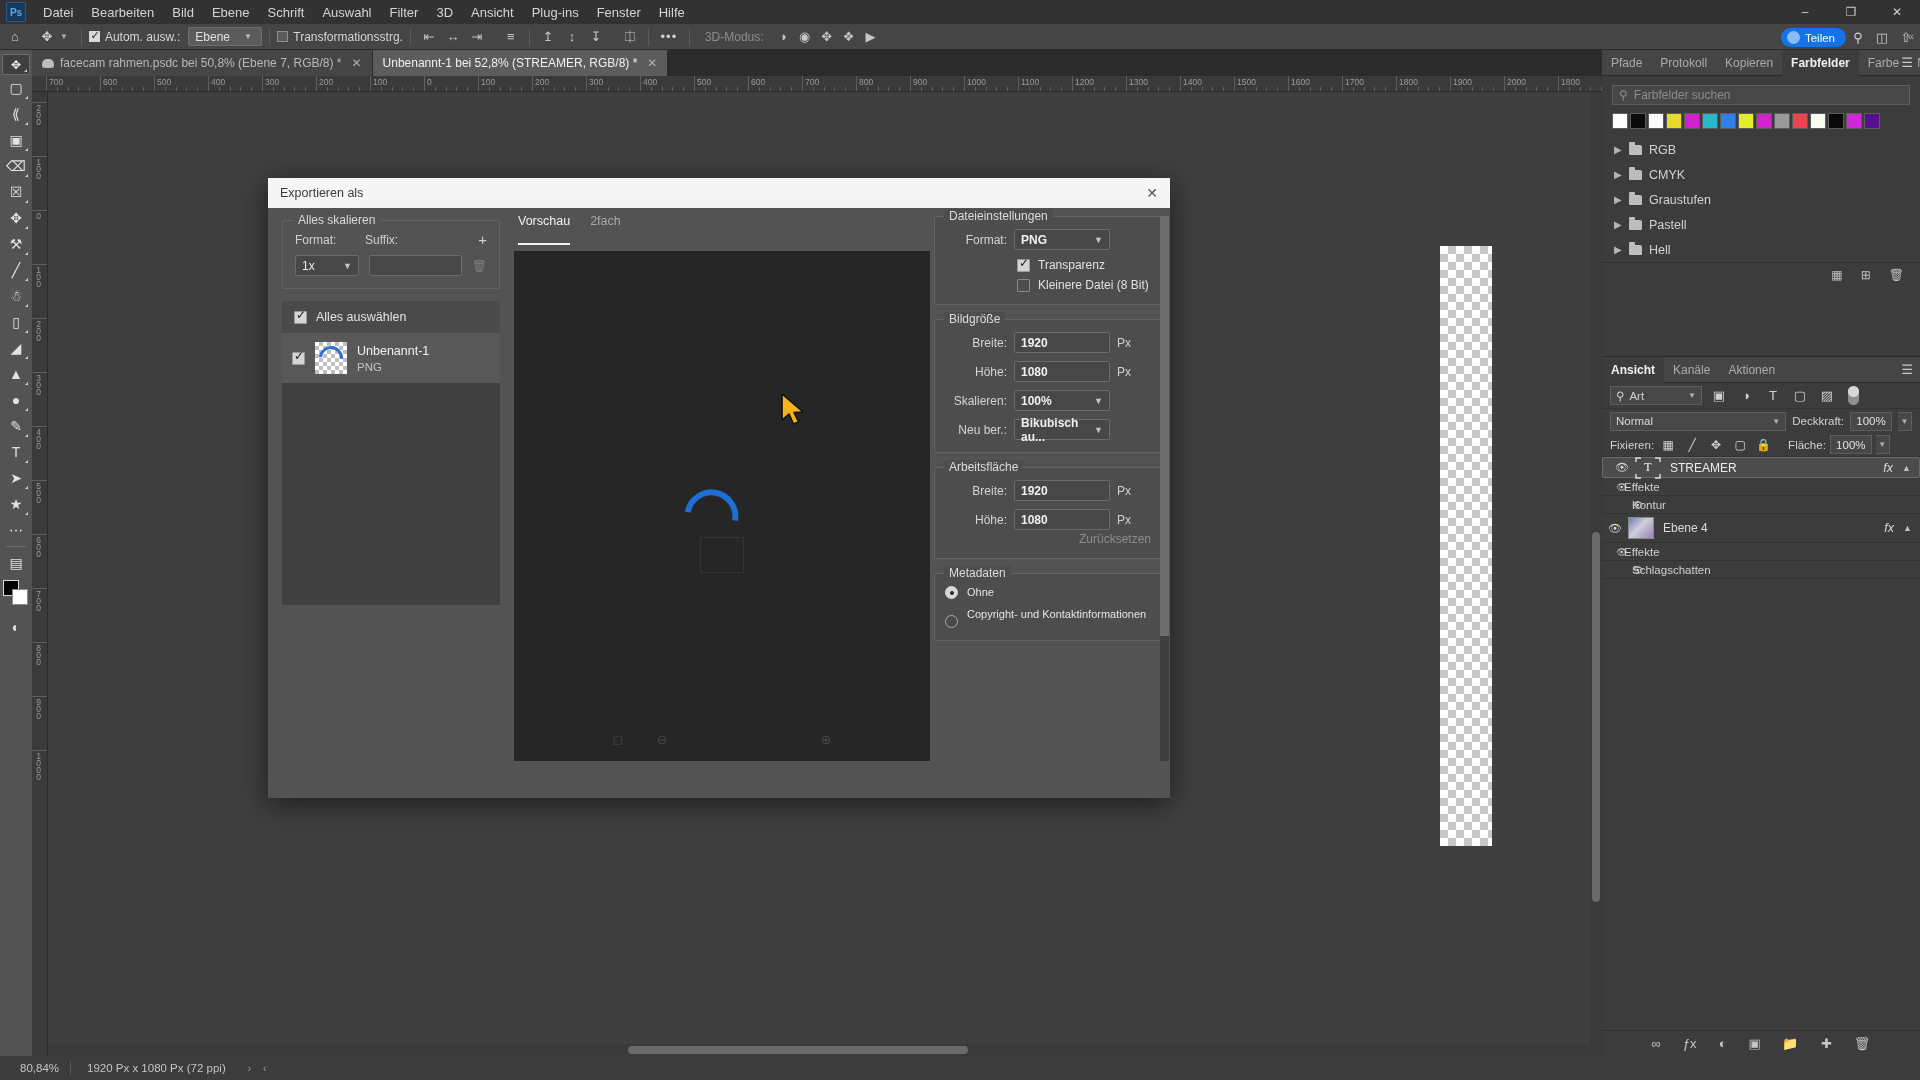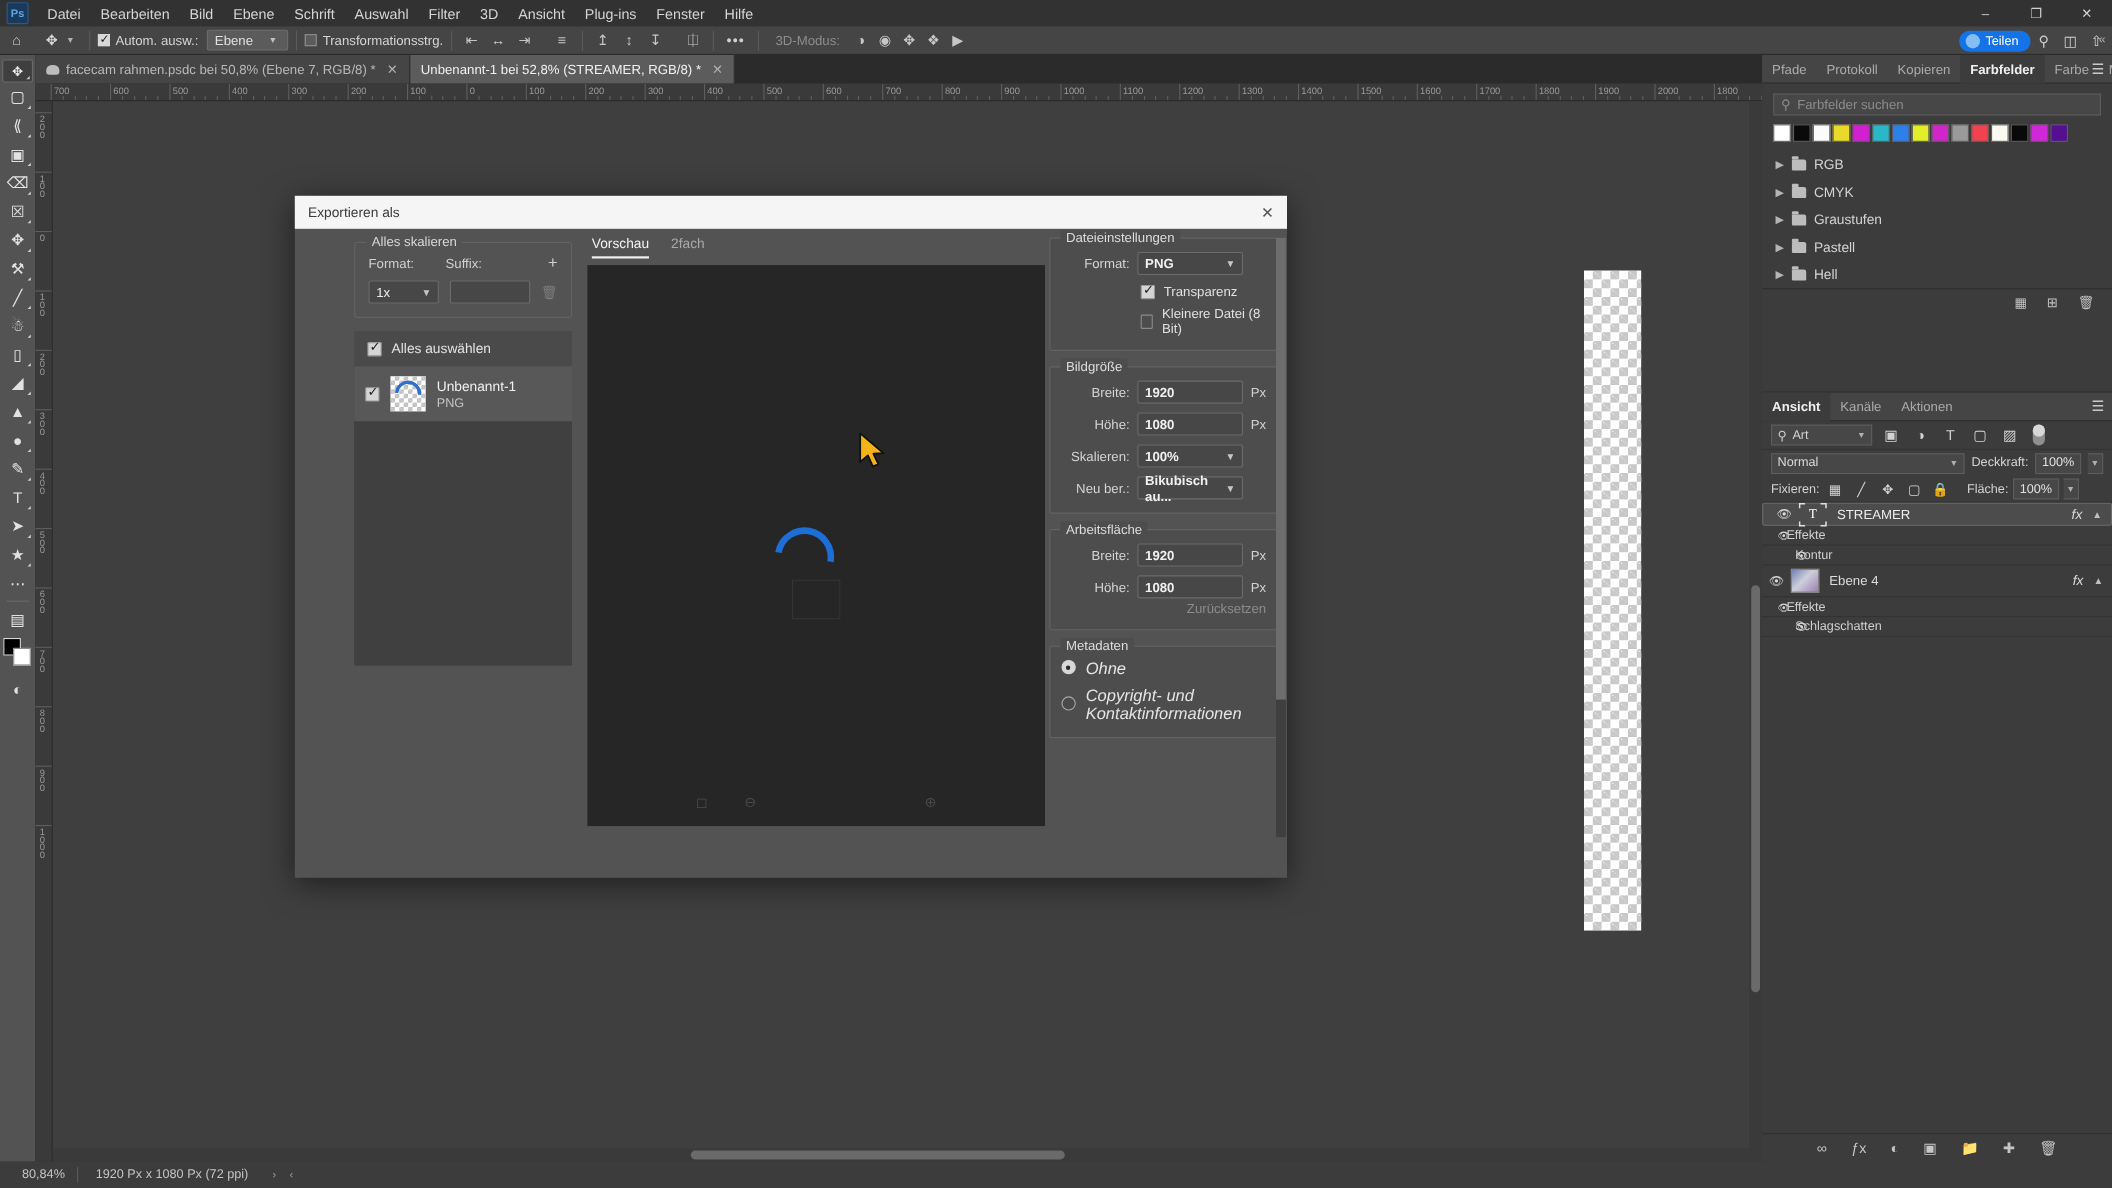--- a/index.html
+++ b/index.html
@@ -182,21 +182,21 @@
   .lp-foot{ position:absolute; bottom:0; left:0; width:318px; height:26px;
     display:flex; align-items:center; justify-content:center; gap:22px;
     border-top:1px solid #2f2f2f; color:#c6c6c6; font-size:13px; }
 
   
   .dlg{ position:absolute; left:268px; top:178px; width:902px; height:620px;
     background:#535353; box-shadow:0 6px 28px rgba(0,0,0,.55); }
   .dlg-title{ height:30px; background:#f5f5f5; display:flex; align-items:center;
     padding:0 12px; color:#3a3a3a; font-size:12.5px; }
   .dlg-x{ margin-left:auto; color:#555; font-size:14px; }
-  .dlg-body{ display:flex; height:560px;margin-left:40px; }
+  .dlg-body{ display:flex; height:560px; }
   .dlg-left{ width:246px; padding:12px 14px 0 14px; }
   .dlg-mid{ width:416px; padding:6px 0 0 0; }
   .dlg-right{ width:240px; padding:8px 8px 0 4px; position:relative; }
 
   .grp{ border:1px solid #636363; border-radius:2px; padding:10px 12px 12px 12px;
     position:relative; margin-bottom:12px; }
   .grp-t{ position:absolute; top:-8px; left:10px; background:#535353; padding:0 5px;
     font-size:12px; color:#d8d8d8; }
   .row{ display:flex; align-items:center; gap:10px; }
   .lbl{ font-size:12px; color:#d0d0d0; }
@@ -221,21 +221,21 @@
       linear-gradient(45deg,#c0c0c0 25%,transparent 25%,transparent 75%,#c0c0c0 75%),
       linear-gradient(45deg,#c0c0c0 25%,#fff 25%,#fff 75%,#c0c0c0 75%);
     background-size:8px 8px; background-position:0 0,4px 4px; }
   .fthumb .arc{ position:absolute; left:4px; top:4px; width:24px; height:24px;
     border-radius:50%; border:3px solid transparent; border-top-color:#2f6fd0;
     border-right-color:#2f6fd0; transform:rotate(-40deg); }
   .fname{ font-size:12.5px; color:#f0f0f0; }
   .fsub{ font-size:11.5px; color:#c4c4c4; margin-top:3px; }
 
   .prevtabs{ display:flex; gap:20px; padding-left:4px; }
-  .ptab2{ font-size:12.5px; color:#a8a8a8; padding-bottom:5px; }
+  .ptab2{ font-size:12.5px; color:#a8a8a8; padding-bottom:15px; }
   .ptab2.active{ color:#f2f2f2; border-bottom:2px solid #f2f2f2; }
   .prevbox{ margin-top:6px; width:416px; height:510px; background:#262626; position:relative; }
   .spinner{ position:absolute; left:50%; top:48%; width:54px; height:54px;
     transform:translate(-50%,-50%); border-radius:50%; border:6px solid transparent;
     border-top-color:#1d6fd6; border-right-color:#1d6fd6; rotate:-35deg; }
   .spin-sq{ position:absolute; left:50%; top:56%; width:44px; height:36px;
     transform:translateX(-50%); border:1px solid #343434; }
   .prev-foot{ position:absolute; bottom:14px; left:0; width:416px;
     display:flex; align-items:center; justify-content:center; gap:0; }
   .pf-ic{ color:#4a4a4a; font-size:13px; width:44px; text-align:center; }
@@ -253,21 +253,21 @@
     border-radius:2px; display:flex; align-items:center; padding:0 6px;
     font-size:12px; color:#f0f0f0; font-weight:bold; }
   .rsel .cv{ margin-left:auto; font-size:9px; color:#c6c6c6; font-weight:normal; }
   .unit{ font-size:12px; color:#d0d0d0; }
   .chkrow{ display:flex; align-items:center; gap:8px; margin:6px 0 0 72px; font-size:12px; color:#e0e0e0; }
   .radio{ width:13px; height:13px; border-radius:50%; border:1px solid #a8a8a8;
     background:#4a4a4a; position:relative; flex:none; }
   .radio.on{ background:#d8d8d8; border-color:#d8d8d8; }
   .radio.on:after{ content:""; position:absolute; left:3.5px; top:3.5px; width:4px; height:4px;
     border-radius:50%; background:#2a2a2a; }
-  .radrow{ display:flex; align-items:flex-start; gap:9px; margin-bottom:7px; font-size:15px; color:#e4e4e4;font-style:italic; }
+  .radrow{ display:flex; align-items:flex-start; gap:9px; margin-bottom:7px; font-size:11px; color:#e4e4e4; }
   .resetbtn{ text-align:right; font-size:12px; color:#8c8c8c; margin-top:2px; }
   .rscroll{ position:absolute; right:1px; top:8px; width:9px; height:545px; background:#3f3f3f; }
   .rscroll .thumb{ position:absolute; left:0; top:0; width:9px; height:420px; background:#6d6d6d; }
 
   .dlg-foot{ height:30px; display:flex; align-items:center; justify-content:flex-end;
     gap:14px; padding-right:22px; }
   .btn{ height:30px; min-width:96px; padding:0 18px; border:1px solid #bdbdbd;
     border-radius:15px; background:transparent; color:#f0f0f0; font-size:12.5px;
     display:flex; align-items:center; justify-content:center; font-family:"Liberation Sans",sans-serif; }
 

